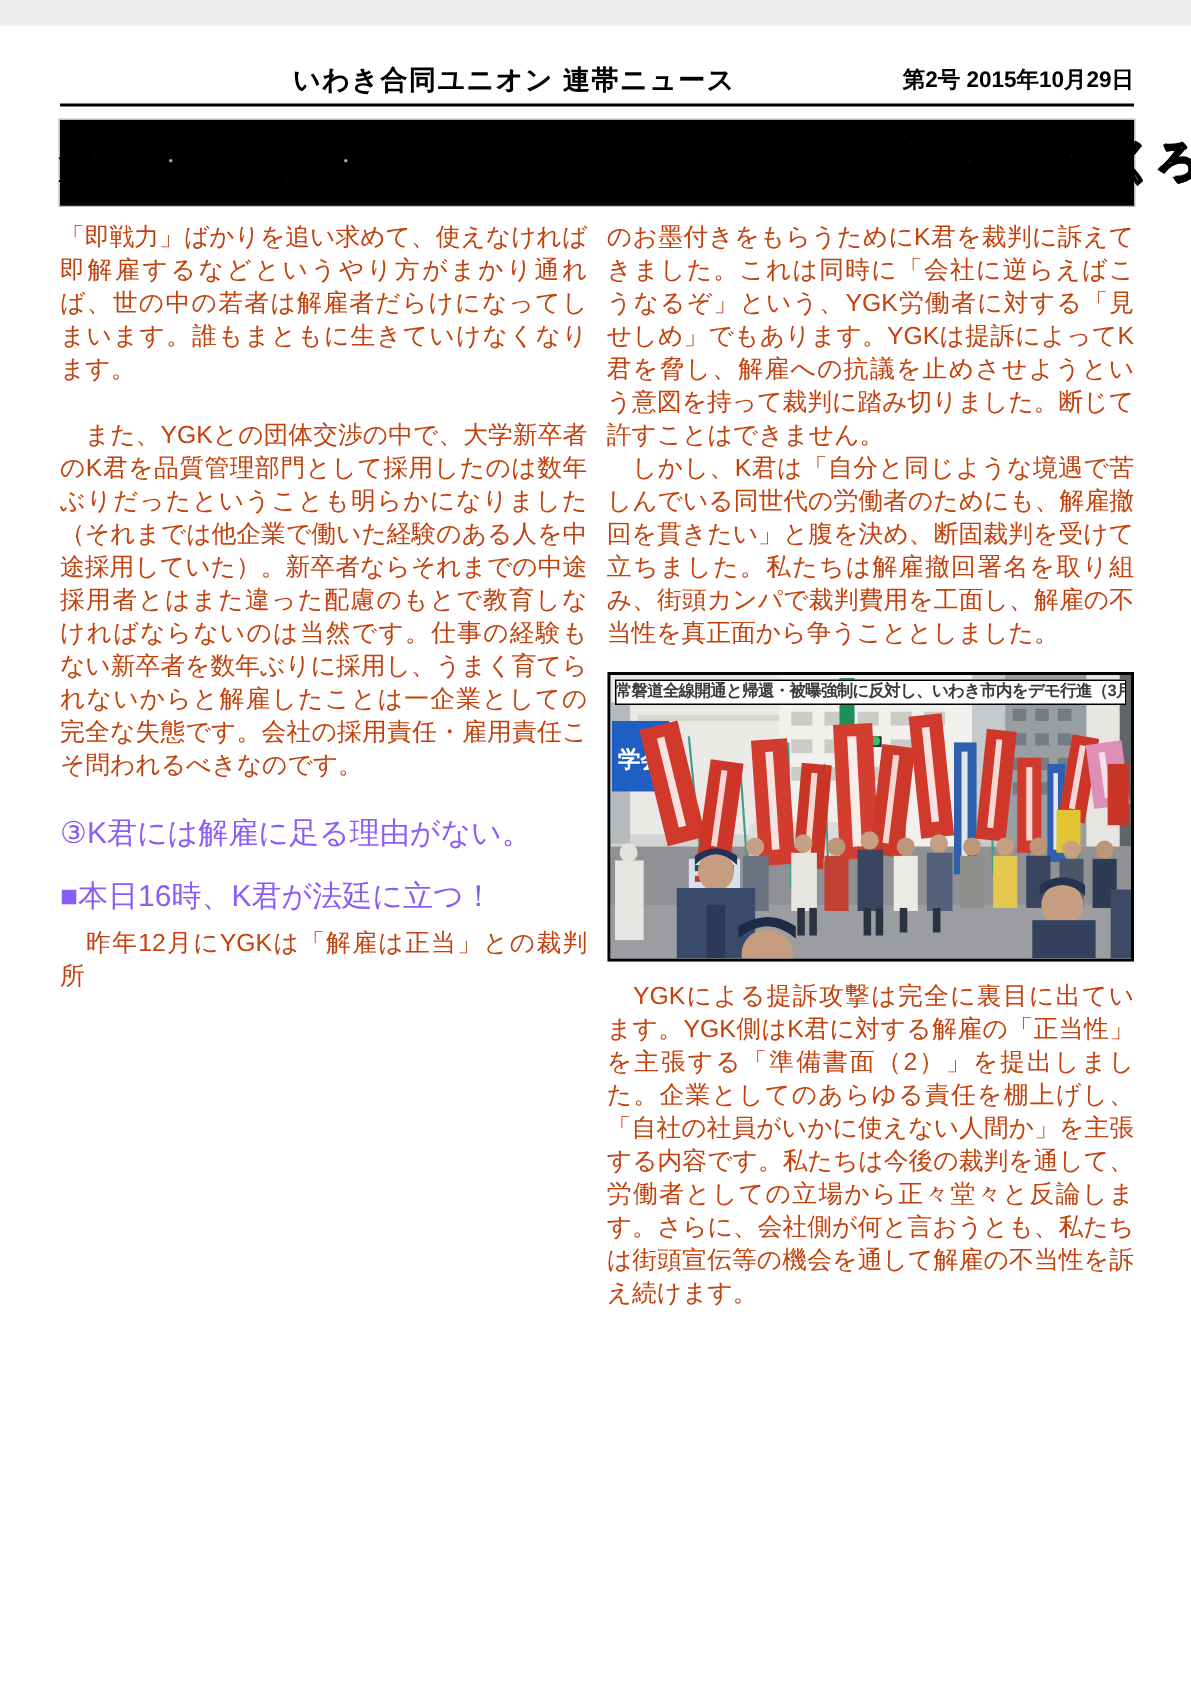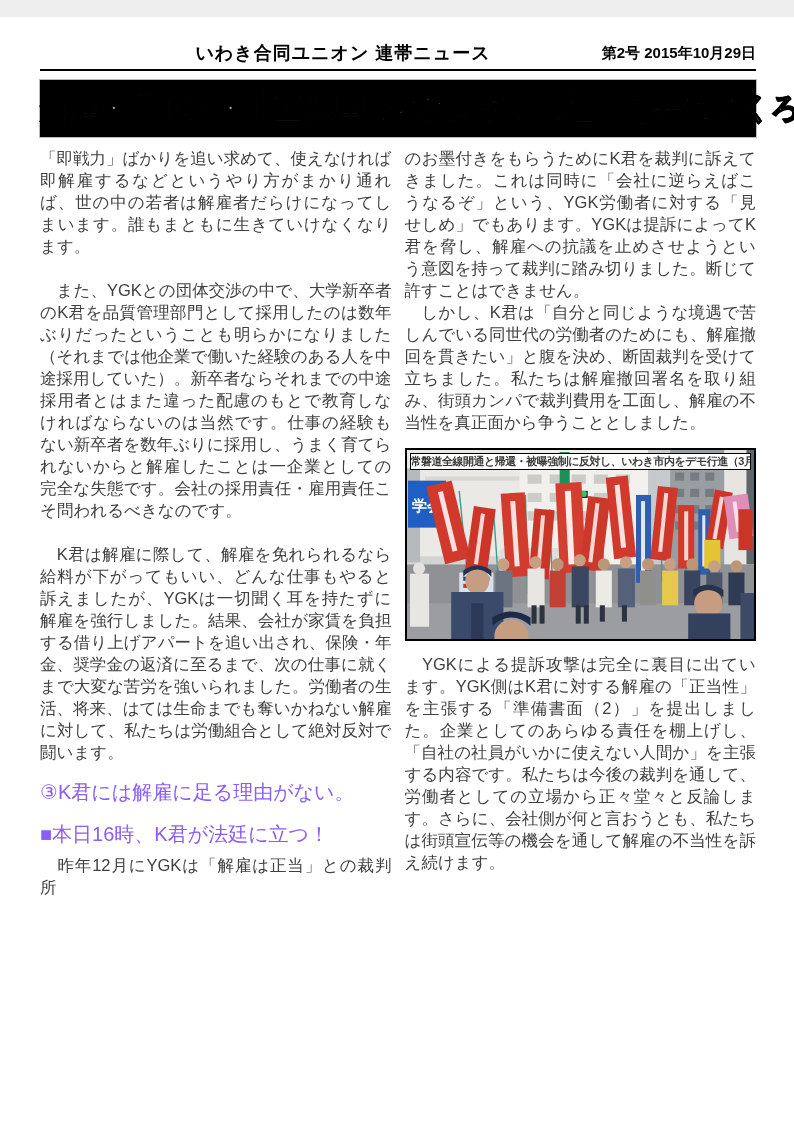--- a/index.html
+++ b/index.html
@@ -42,21 +42,21 @@
     letter-spacing:0px;
     white-space:nowrap;
   }
   
   .columns{display:flex;gap:13px;margin-top:10px;}
   .col{flex:1;min-width:0;}
   .col p{
     margin:0;
     font-size:16.5px;line-height:22px;
     text-align:justify;
-    color:#404040;
+    color:#c2410c;
   }
   .col p.gap{margin-bottom:22px;}
   .subhead{
     font-size:20px;font-weight:normal;color:#8b5cf6;
     margin:16px 0 7px 0;line-height:26px;
   }
   
   .photo-frame{
     position:relative;
     margin:15px 0 12px 0;
@@ -87,21 +87,20 @@
 
   <div class="banner">
     <span class="headline">解雇・賃下げ・非正規雇用化と闘う労働組合を共につくろう!</span>
   </div>
 
   <div class="columns">
 
     <div class="col">
       <p class="gap">「即戦力」ばかりを追い求めて、使えなければ即解雇するなどというやり方がまかり通れば、世の中の若者は解雇者だらけになってしまいます。誰もまともに生きていけなくなります。</p>
       <p class="gap">　また、YGKとの団体交渉の中で、大学新卒者のK君を品質管理部門として採用したのは数年ぶりだったということも明らかになりました（それまでは他企業で働いた経験のある人を中途採用していた）。新卒者ならそれまでの中途採用者とはまた違った配慮のもとで教育しなければならないのは当然です。仕事の経験もない新卒者を数年ぶりに採用し、うまく育てられないからと解雇したことは一企業としての完全な失態です。会社の採用責任・雇用責任こそ問われるべきなのです。</p>
-      <p>　K君は解雇に際して、解雇を免れられるなら給料が下がってもいい、どんな仕事もやると訴えましたが、YGKは一切聞く耳を持たずに解雇を強行しました。結果、会社が家賃を負担する借り上げアパートを追い出され、保険・年金、奨学金の返済に至るまで、次の仕事に就くまで大変な苦労を強いられました。労働者の生活、将来、はては生命までも奪いかねない解雇に対して、私たちは労働組合として絶対反対で闘います。</p>
       <div class="subhead">③K君には解雇に足る理由がない。</div>
       <div class="subhead">■本日16時、K君が法廷に立つ！</div>
       <p>　昨年12月にYGKは「解雇は正当」との裁判所</p>
     </div>
 
     <div class="col">
       <p>のお墨付きをもらうためにK君を裁判に訴えてきました。これは同時に「会社に逆らえばこうなるぞ」という、YGK労働者に対する「見せしめ」でもあります。YGKは提訴によってK君を脅し、解雇への抗議を止めさせようという意図を持って裁判に踏み切りました。断じて許すことはできません。</p>
       <p>　しかし、K君は「自分と同じような境遇で苦しんでいる同世代の労働者のためにも、解雇撤回を貫きたい」と腹を決め、断固裁判を受けて立ちました。私たちは解雇撤回署名を取り組み、街頭カンパで裁判費用を工面し、解雇の不当性を真正面から争うこととしました。</p>
 
       <div class="photo-frame">

